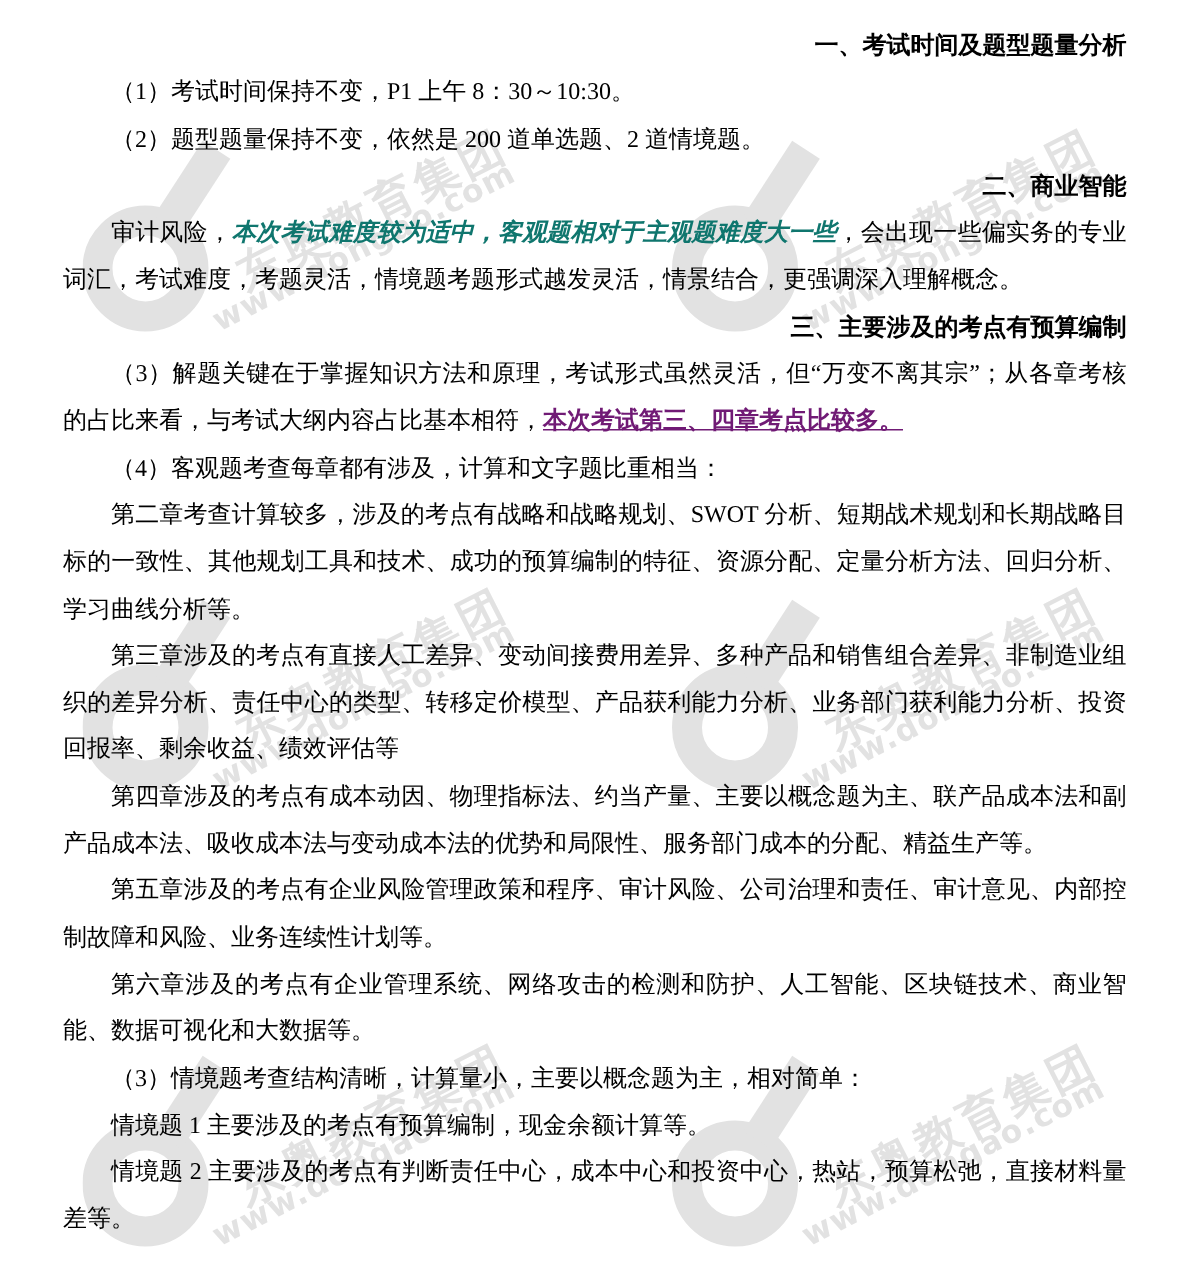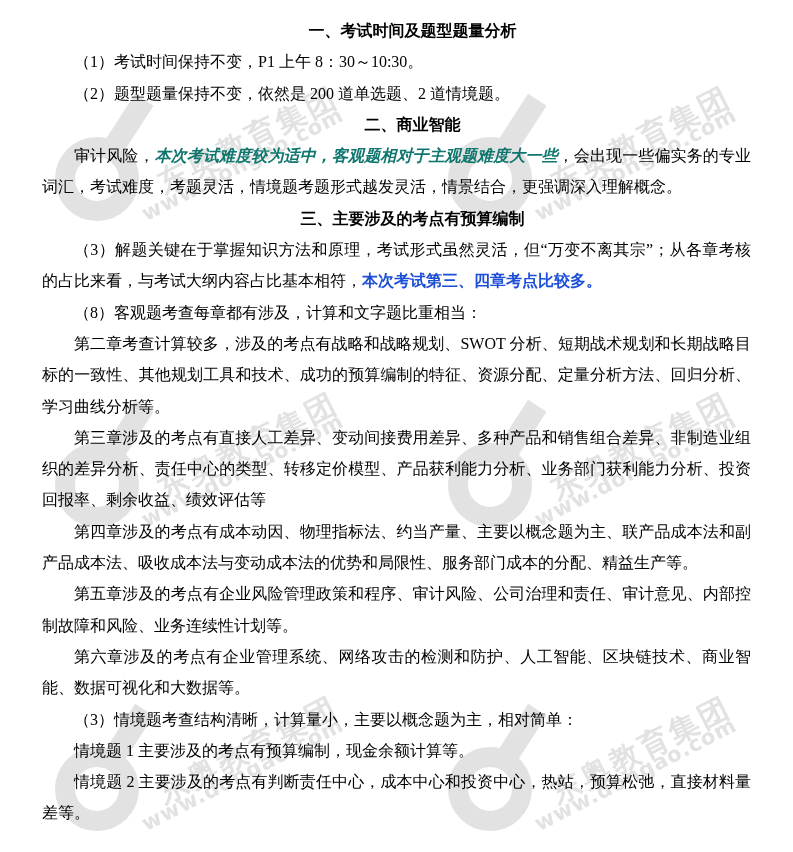--- a/index.html
+++ b/index.html
@@ -69,21 +69,21 @@
     line-height: 31.3px;
     color: #000000;
   }
   .para {
     margin: 0;
     text-indent: 2em;
     text-align: justify;
   }
   .para.heading {
     font-weight: bold;
-    text-align: center;
+    text-align: right;
   }
   .run-red-bold {
     font-weight: bold;
   }
 </style>
 </head>
 <body>
 
 <div class="page">
   <div class="watermark-layer">
@@ -136,22 +136,22 @@
         <span class="wm-line2" style="color: rgb(226, 226, 226);">www.dongao.com</span>
       </div>
     </div>
   <div class="doc">
       <p class="para heading"><span>一、考试时间及题型题量分析</span></p>
       <p class="para body"><span>（1）考试时间保持不变，P1 上午 8：30～10:30。</span></p>
       <p class="para body"><span>（2）题型题量保持不变，依然是 200 道单选题、2 道情境题。</span></p>
       <p class="para heading"><span>二、商业智能</span></p>
       <p class="para body"><span>审计风险，</span><span class="run-red-bold" style="color: #0f766e; font-style: italic;">本次考试难度较为适中，客观题相对于主观题难度大一些</span><span>，会出现一些偏实务的专业词汇，考试难度，考题灵活，情境题考题形式越发灵活，情景结合，更强调深入理解概念。</span></p>
       <p class="para heading"><span>三、主要涉及的考点有预算编制</span></p>
-      <p class="para body"><span>（3）解题关键在于掌握知识方法和原理，考试形式虽然灵活，但“万变不离其宗”；从各章考核的占比来看，与考试大纲内容占比基本相符，</span><span class="run-red-bold" style="color: #1d4ed8;">本次考试第三、四章考点比较多。</span></p>
-      <p class="para body"><span>（8）客观题考查每章都有涉及，计算和文字题比重相当：</span></p>
+      <p class="para body"><span>（3）解题关键在于掌握知识方法和原理，考试形式虽然灵活，但“万变不离其宗”；从各章考核的占比来看，与考试大纲内容占比基本相符，</span><span class="run-red-bold" style="color: #701a75; text-decoration: underline;">本次考试第三、四章考点比较多。</span></p>
+      <p class="para body"><span>（4）客观题考查每章都有涉及，计算和文字题比重相当：</span></p>
       <p class="para body"><span>第二章考查计算较多，涉及的考点有战略和战略规划、SWOT 分析、短期战术规划和长期战略目标的一致性、其他规划工具和技术、成功的预算编制的特征、资源分配、定量分析方法、回归分析、学习曲线分析等。</span></p>
       <p class="para body"><span>第三章涉及的考点有直接人工差异、变动间接费用差异、多种产品和销售组合差异、非制造业组织的差异分析、责任中心的类型、转移定价模型、产品获利能力分析、业务部门获利能力分析、投资回报率、剩余收益、绩效评估等</span></p>
       <p class="para body"><span>第四章涉及的考点有成本动因、物理指标法、约当产量、主要以概念题为主、联产品成本法和副产品成本法、吸收成本法与变动成本法的优势和局限性、服务部门成本的分配、精益生产等。</span></p>
       <p class="para body"><span>第五章涉及的考点有企业风险管理政策和程序、审计风险、公司治理和责任、审计意见、内部控制故障和风险、业务连续性计划等。</span></p>
       <p class="para body"><span>第六章涉及的考点有企业管理系统、网络攻击的检测和防护、人工智能、区块链技术、商业智能、数据可视化和大数据等。</span></p>
       <p class="para body"><span>（3）情境题考查结构清晰，计算量小，主要以概念题为主，相对简单：</span></p>
       <p class="para body"><span>情境题 1 主要涉及的考点有预算编制，现金余额计算等。</span></p>
       <p class="para body"><span>情境题 2 主要涉及的考点有判断责任中心，成本中心和投资中心，热站，预算松弛，直接材料量差等。</span></p>
     </div>
 </div>

